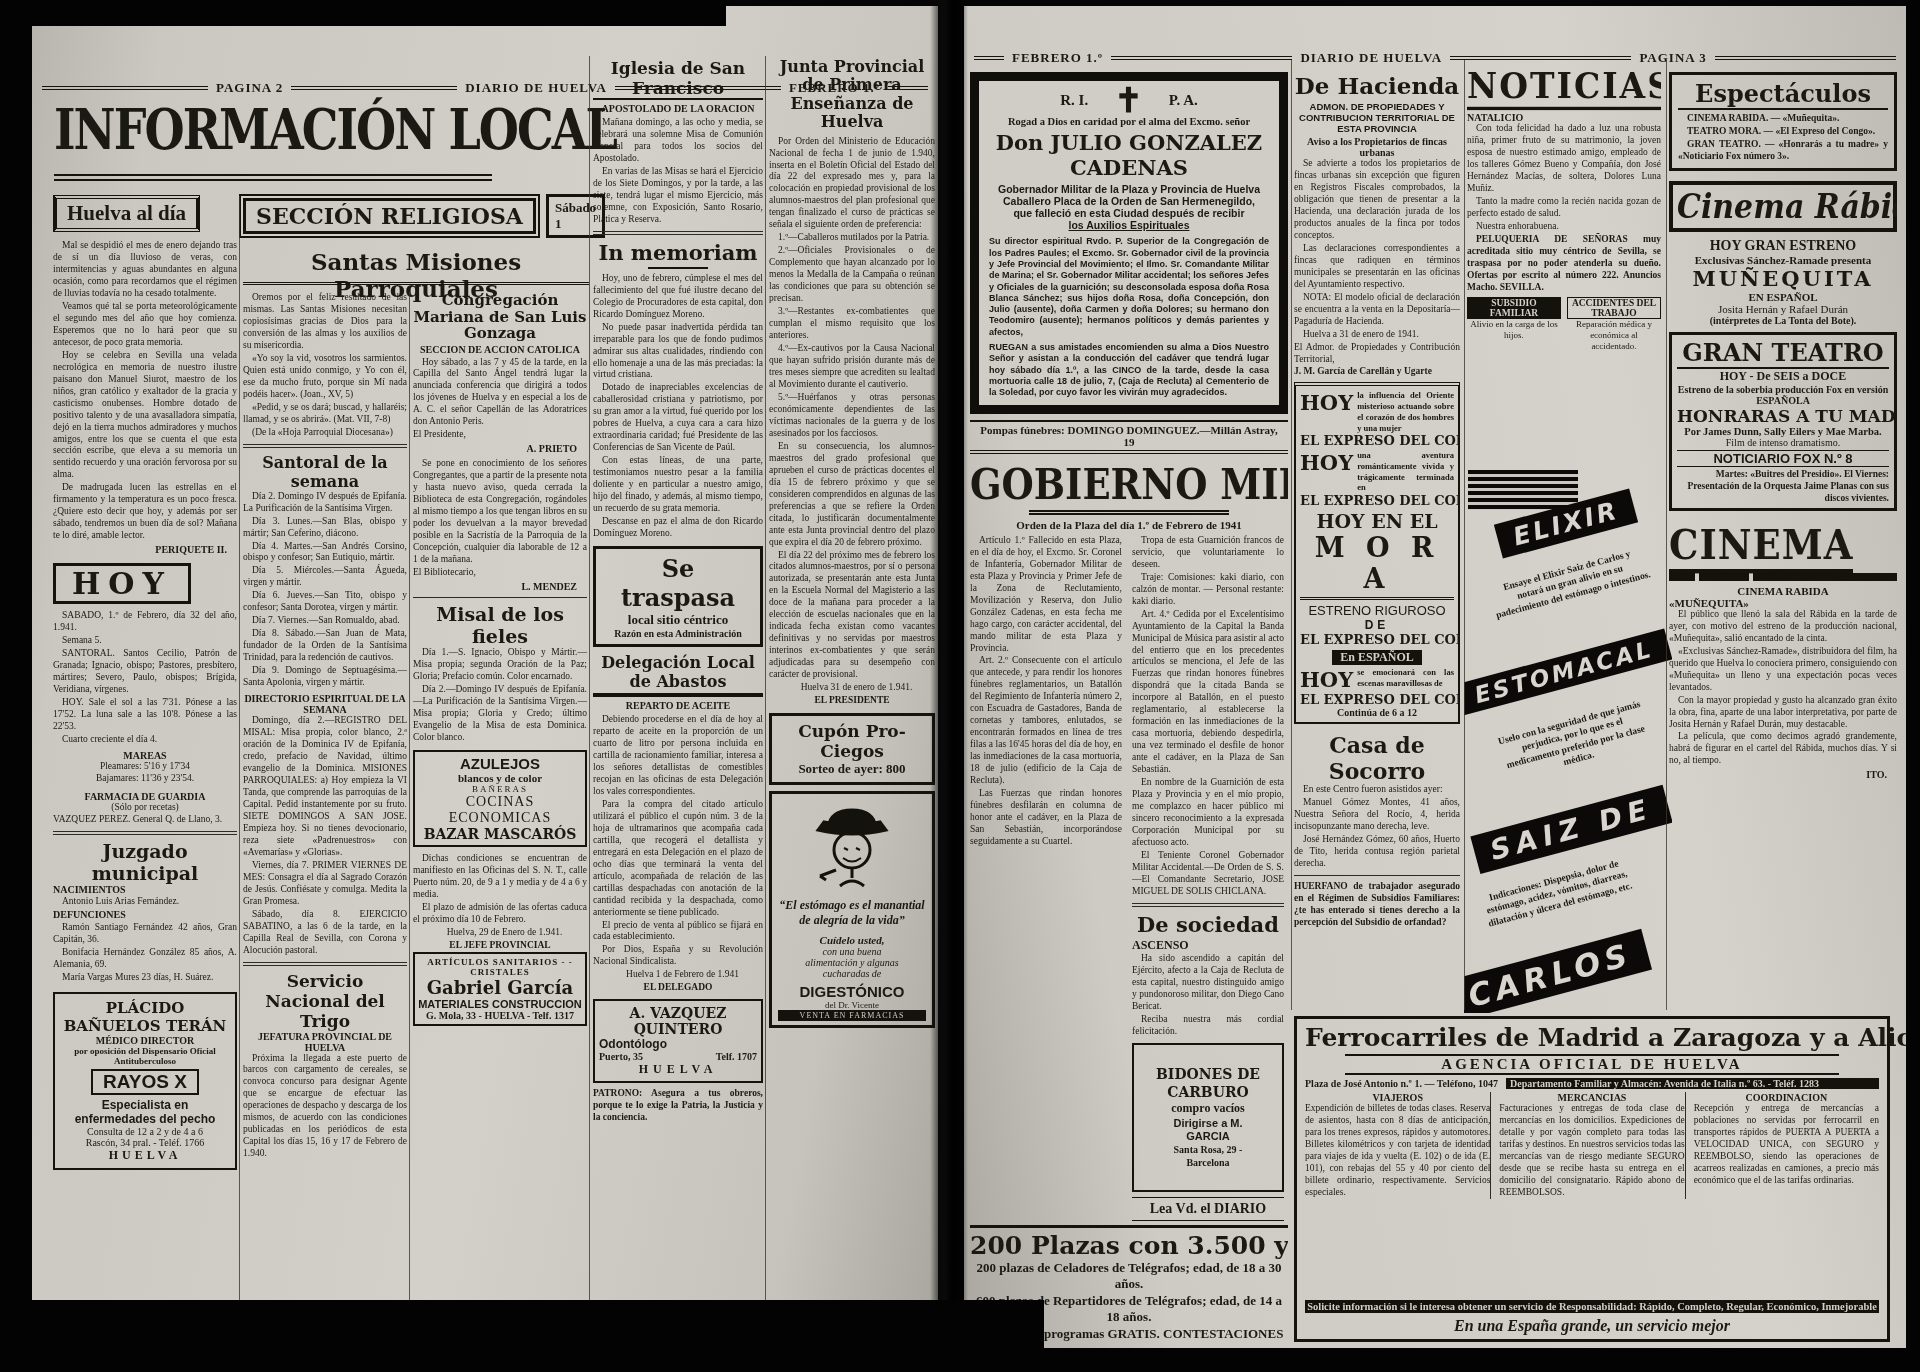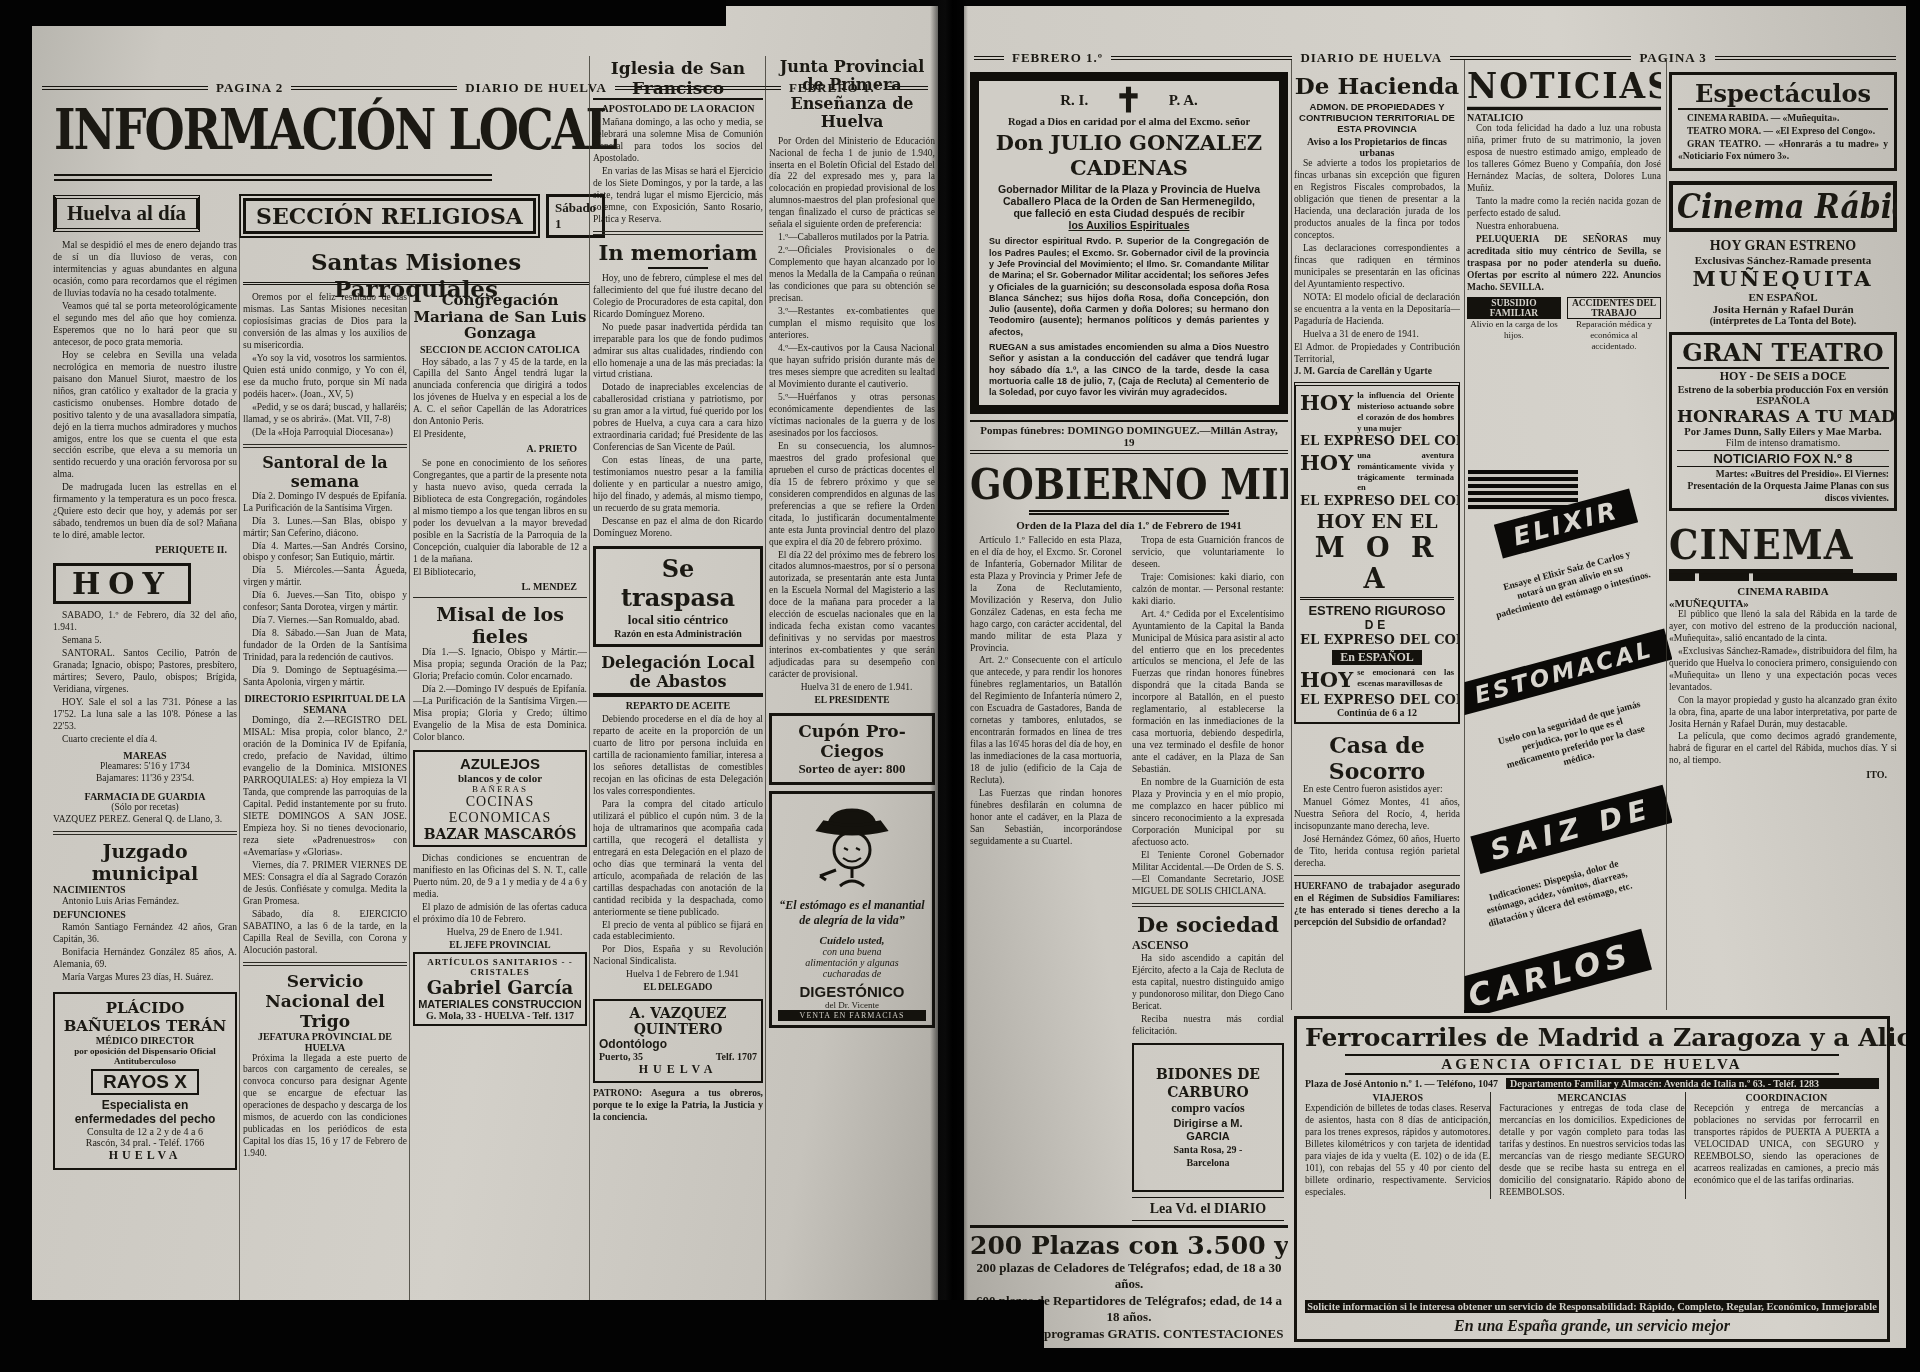--- a/index.html
+++ b/index.html
@@ -364,21 +364,21 @@
       </div>
       <div class="sec-title" style="font-size:13px;white-space:nowrap">EL EXPRESO DEL CONGO</div>
       <div style="display:flex;gap:4px;align-items:flex-start;text-align:left;margin-top:2px">
         <span class="sec-title" style="font-size:21px">HOY</span>
         <span class="b" style="font-size:8.5px;font-weight:bold">una aventura románticamente vivida y trágicamente terminada en</span>
       </div>
       <div class="sec-title" style="font-size:13px;white-space:nowrap">EL EXPRESO DEL CONGO</div>
       <div class="sec-title" style="font-size:19px;margin-top:2px">HOY EN EL</div>
       <div class="sec-title" style="font-size:27px;letter-spacing:6px">M O R A</div>
       <div style="border-top:3px double #15130e;margin:3px 0"></div>
-      <div class="sans" style="font-weight:bold;font-size:13px">ESTRENO RIGUROSO</div>
+      <div class="sans" style="font-weight:normal;font-size:13px">ESTRENO RIGUROSO</div>
       <div class="sans" style="font-weight:bold;font-size:12px;letter-spacing:4px">DE</div>
       <div class="sec-title" style="font-size:13px;white-space:nowrap">EL EXPRESO DEL CONGO</div>
       <div style="background:#14120d;color:#d3d0c9;font-weight:bold;font-size:12px;display:inline-block;padding:0 8px">En ESPAÑOL</div>
       <div style="display:flex;gap:4px;align-items:flex-start;text-align:left;margin-top:2px">
         <span class="sec-title" style="font-size:21px">HOY</span>
         <span class="b" style="font-size:8.5px;font-weight:bold">se emocionará con las escenas maravillosas de</span>
       </div>
       <div class="sec-title" style="font-size:13px;white-space:nowrap">EL EXPRESO DEL CONGO</div>
       <div style="font-weight:bold;font-size:10px">Continúa de 6 a 12</div>
     </div>
@@ -433,21 +433,21 @@
         <p>GRAN TEATRO. — «Honrarás a tu madre» y «Noticiario Fox número 3».</p>
       </div>
     </div>
     <div style="border:4px solid #15130e;margin-top:10px;padding:4px;text-align:center">
       <div class="sec-title" style="font-size:30px;font-style:italic;white-space:nowrap;transform:scaleY(1.1)">Cinema Rábida</div>
     </div>
     <div class="ctr" style="font-weight:bold;font-size:14px;margin-top:6px">HOY GRAN ESTRENO</div>
     <div class="ctr" style="font-weight:bold;font-size:11px">Exclusivas Sánchez-Ramade presenta</div>
     <div class="ctr sec-title" style="font-size:21px;letter-spacing:3px">MUÑEQUITA</div>
     <div class="ctr" style="font-weight:bold;font-size:11px">EN ESPAÑOL</div>
-    <div class="ctr" style="font-weight:bold;font-size:11px">Josita Hernán y Rafael Durán</div>
+    <div class="ctr" style="font-weight:normal;font-size:11px">Josita Hernán y Rafael Durán</div>
     <div class="ctr" style="font-size:10px;font-weight:bold">(intérpretes de La Tonta del Bote).</div>
     <div style="border:3px solid #15130e;margin-top:6px;padding:3px 5px;text-align:center">
       <div class="sec-title" style="font-size:24px;border:2px solid #15130e;border-width:0 0 2px">GRAN TEATRO</div>
       <div style="font-weight:bold;font-size:12px">HOY - De SEIS a DOCE</div>
       <div style="font-weight:bold;font-size:10px">Estreno de la soberbia producción Fox en versión ESPAÑOLA</div>
       <div class="sec-title" style="font-size:17px;white-space:nowrap">HONRARAS A TU MADRE</div>
       <div style="font-weight:bold;font-size:10.5px">Por James Dunn, Sally Eilers y Mae Marba.</div>
       <div style="font-size:10px">Film de intenso dramatismo.</div>
       <div class="sans" style="font-weight:bold;font-size:13px;border-top:1px solid #15130e;border-bottom:1px solid #15130e;margin:2px 0">NOTICIARIO FOX N.º 8</div>
       <div class="b" style="font-size:9.5px;font-weight:bold;text-align:right">Martes: «Buitres del Presidio». El Viernes: Presentación de la Orquesta Jaime Planas con sus discos vivientes.</div>

